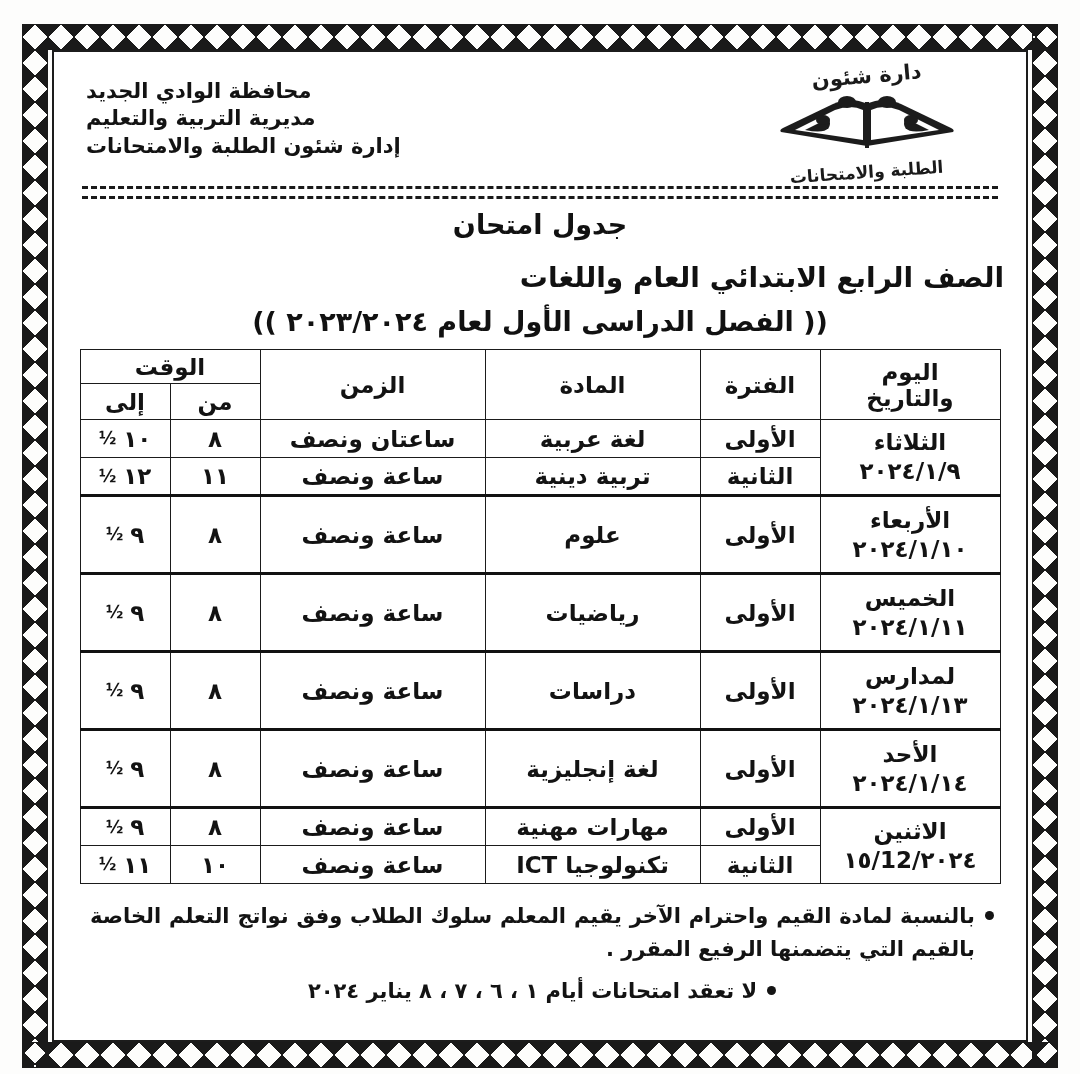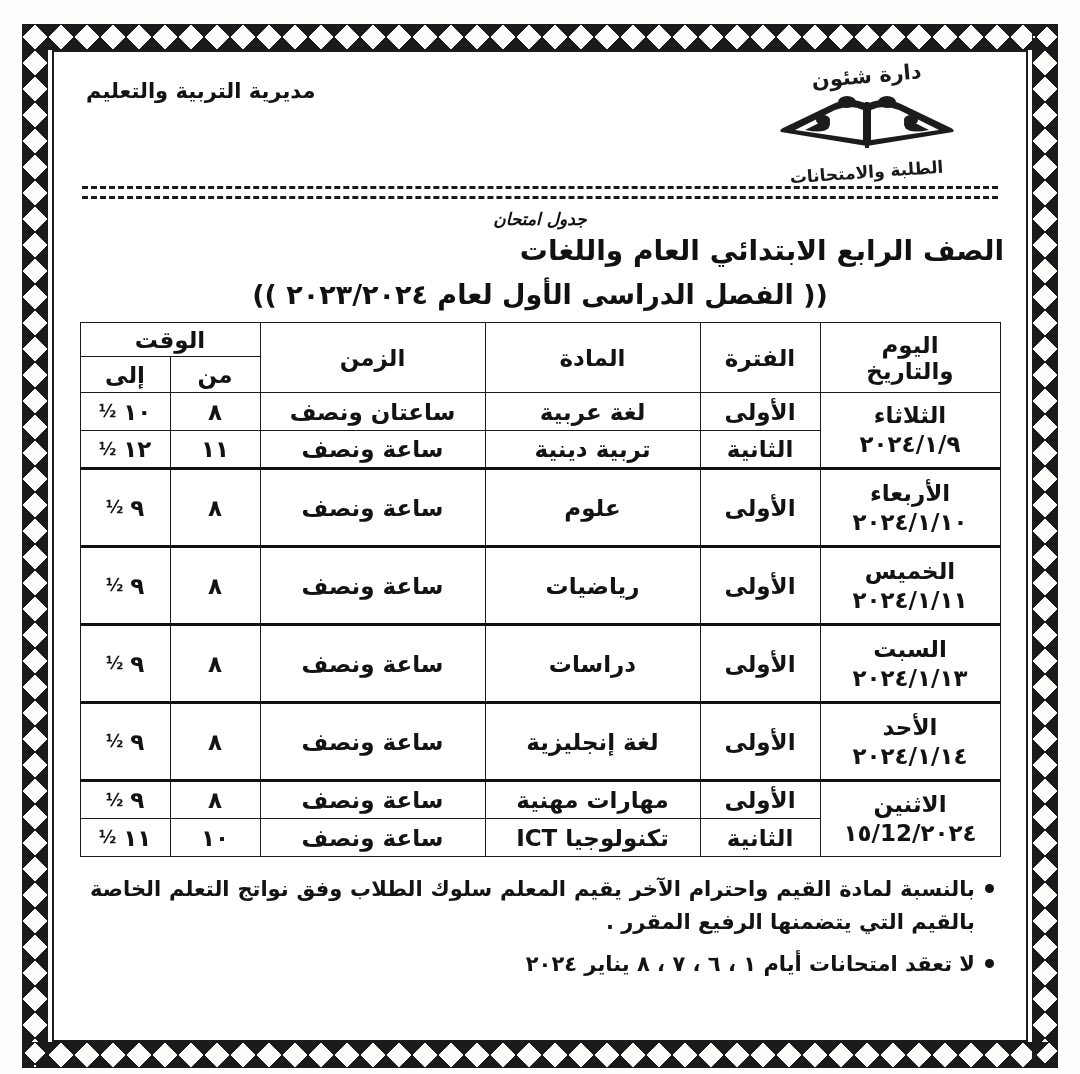--- a/index.html
+++ b/index.html
@@ -109,21 +109,21 @@
 
   .divider{
     margin:2px 6px 10px 6px;
     height:7px;
     border-top:3px dashed #1a1a1a;
     border-bottom:3px dashed #1a1a1a;
   }
 
   
   .titles{text-align:center;margin-bottom:12px;}
-  .t1{font-size:17px;font-weight:bold;letter-spacing:-0.5px;margin-bottom:5px;font-style:italic;}
+  .t1{font-size:27px;font-weight:bold;letter-spacing:-0.5px;margin-bottom:21px;}
   .t2{font-size:28px;font-weight:bold;letter-spacing:-0.5px;margin-bottom:6px;text-align:right;}
   .t3{font-size:27px;font-weight:bold;letter-spacing:-0.5px;margin-top:12px;}
 
   
   table.sched{
     width:920px;
     margin:0 auto;
     border-collapse:collapse;
     table-layout:fixed;
     direction:rtl;
@@ -168,21 +168,21 @@
     margin-bottom:10px;
     color:#131313;
   }
   .note .bullet{
     flex:0 0 auto;
     width:9px;height:9px;border-radius:50%;
     background:#141414;
     margin-top:11px;
   }
   .note .txt{flex:1 1 auto;text-align:justify;}
-  .note.center{justify-content:flex-start;}
+  .note.center{justify-content:center;}
   .note.center .txt{flex:0 1 auto;text-align:center;}
   .note.last{margin-top:2px;}
 </style>
 </head>
 <body>
 
 <div class="page">
 
   <div class="zig zig-h zig-top"></div>
   <div class="zig zig-h zig-bot"></div>
@@ -207,21 +207,23 @@
           <ellipse cx="74" cy="14" rx="9" ry="6" fill="#1c1c1c"></ellipse>
           <ellipse cx="114" cy="14" rx="9" ry="6" fill="#1c1c1c"></ellipse>
           <ellipse cx="50" cy="32" rx="7" ry="5" fill="#1c1c1c"></ellipse>
           <ellipse cx="138" cy="32" rx="7" ry="5" fill="#1c1c1c"></ellipse>
           <path d="M92 14 L96 14 L96 60 L92 60 Z" fill="#1c1c1c"></path>
         </svg>
         <div class="logo-bottom-text">الطلبة والامتحانات</div>
       </div>
 
       <div class="org-lines">
+        <div>محافظة الوادي الجديد</div>
         <div>مديرية التربية والتعليم</div>
+        <div>إدارة شئون الطلبة والامتحانات</div>
       </div>
     </div>
 
     <div class="divider"></div>
 
     <div class="titles">
       <div class="t1">جدول امتحان</div>
       <div class="t2">الصف الرابع الابتدائي العام واللغات</div>
       <div class="t3">(( الفصل الدراسى الأول لعام ٢٠٢٣/٢٠٢٤ ))</div>
     </div>
@@ -299,21 +301,21 @@
             <td>رياضيات</td>
             <td>ساعة ونصف</td>
             <td>٨</td>
             <td><span class="numwrap">
                 <span>٩</span>
                 <span class="frac">½</span>
               </span></td>
           </tr>
           <tr class="row-single grp-sep">
             <td class="cell-day" rowspan="1">
-              <div>السبت</div>
+              <div>لمدارس</div>
               <div>٢٠٢٤/١/١٣</div>
             </td>
             <td>الأولى</td>
             <td>دراسات</td>
             <td>ساعة ونصف</td>
             <td>٨</td>
             <td><span class="numwrap">
                 <span>٩</span>
                 <span class="frac">½</span>
               </span></td>

